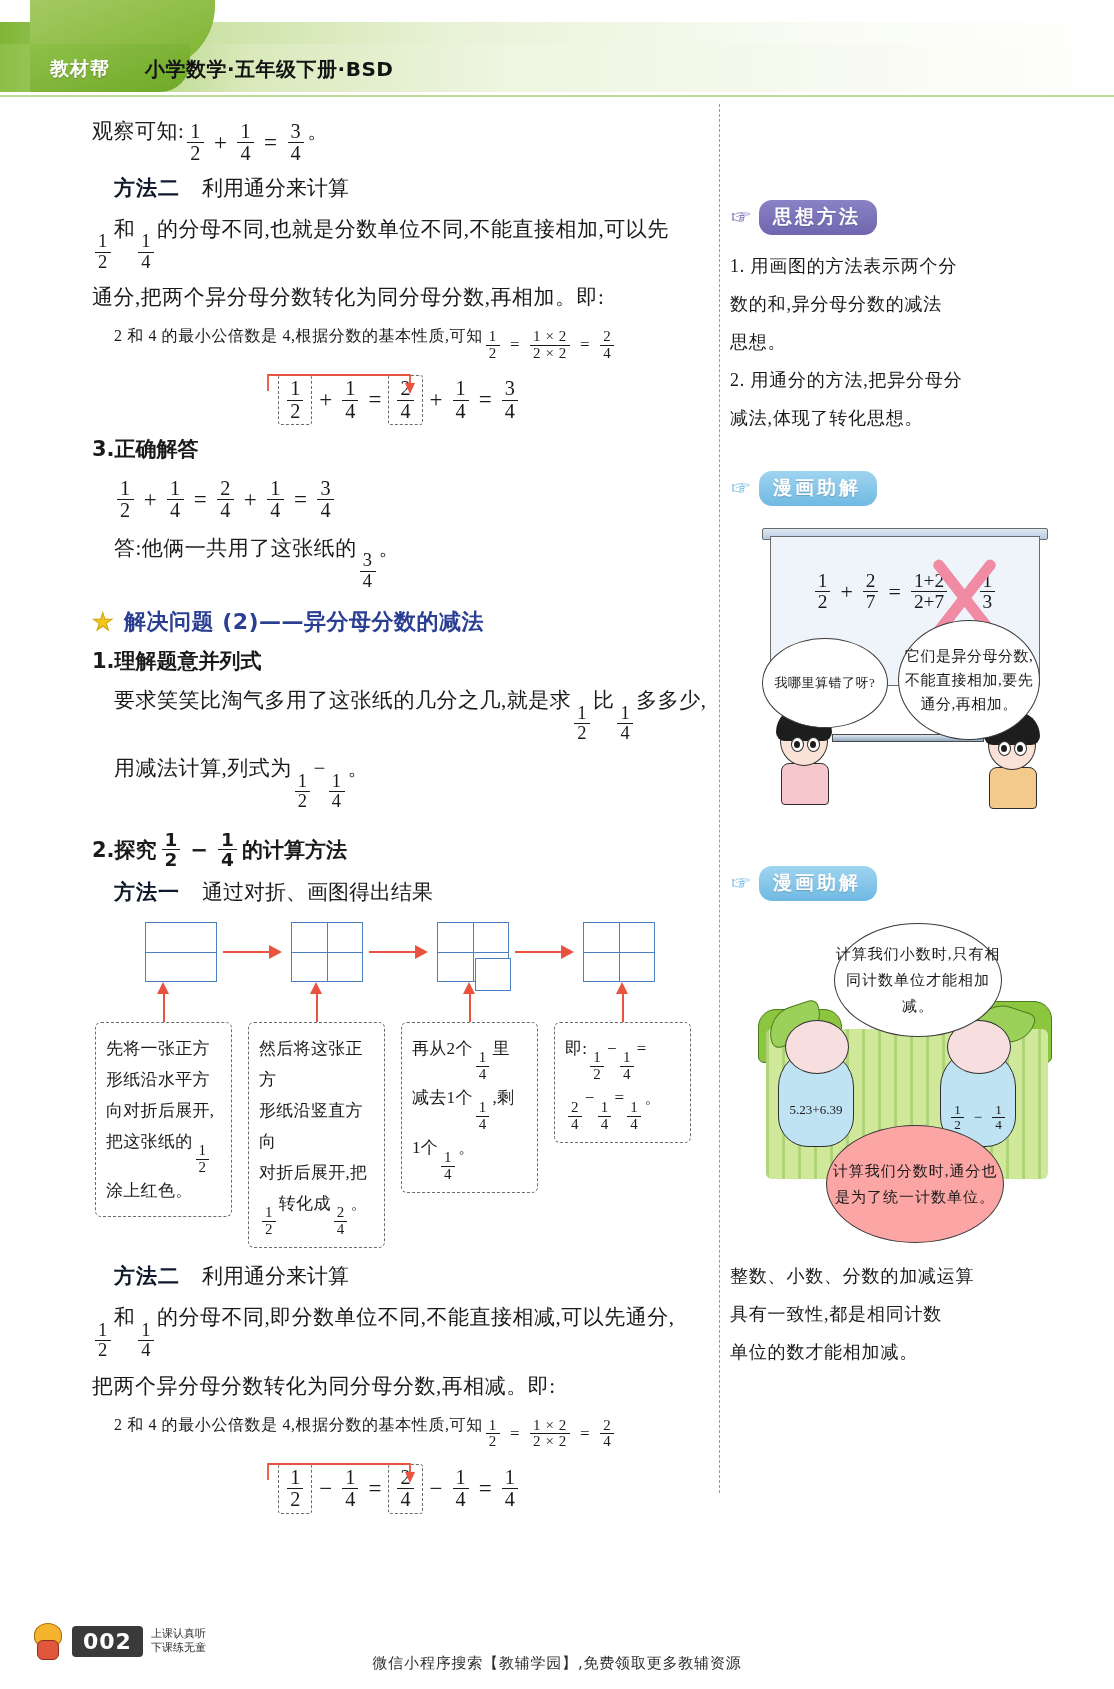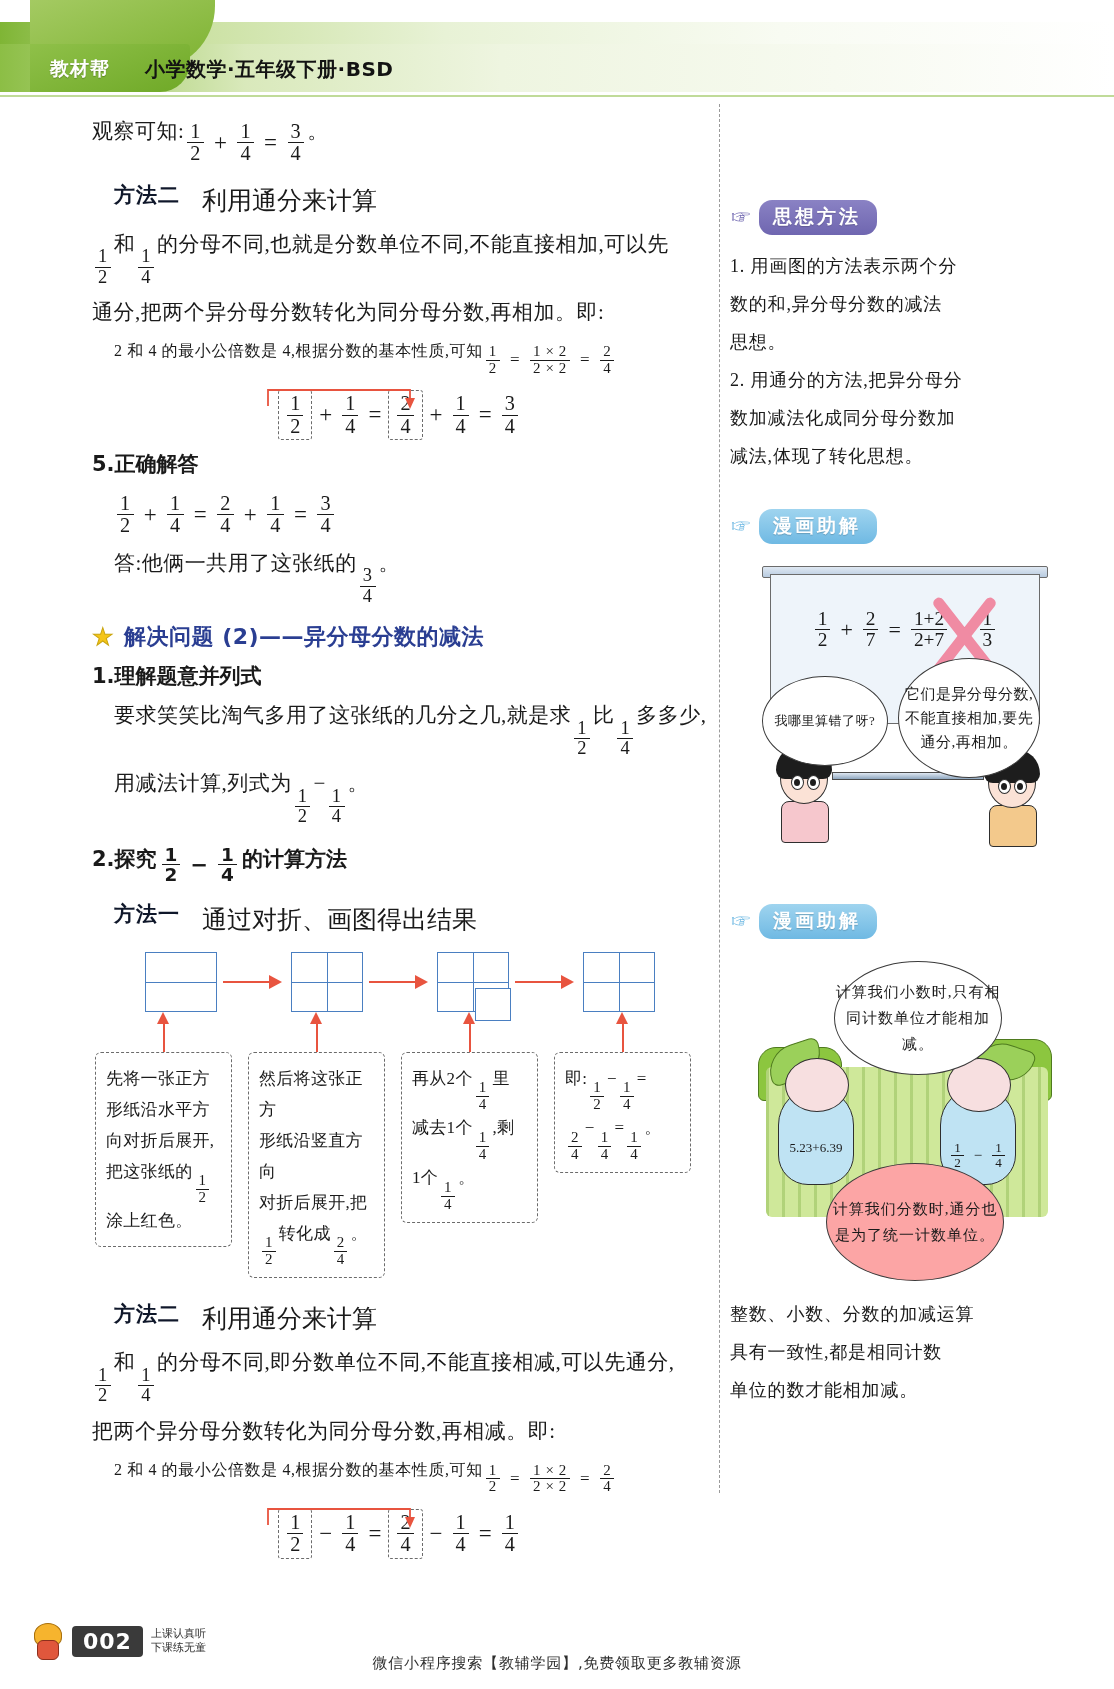--- a/index.html
+++ b/index.html
@@ -50,21 +50,21 @@
   .side{position:absolute;left:730px;top:200px;width:362px;}
 
   
   .p{font-size:21px;line-height:46px;letter-spacing:.5px;margin:0 0 2px 0;}
   .indent{text-indent:0;padding-left:22px;}
   .method-tag{
     color:#0f172a;font-weight:bold;font-size:21px;
     font-family:"DejaVu Sans","Liberation Sans",sans-serif;letter-spacing:1px;
   }
   .method-row{display:flex;align-items:center;gap:22px;margin:8px 0 4px 22px;}
-  .method-text{font-size:25px;margin-top:10px;}
+  .method-text{font-size:21px;}
   .numhead{
     font-size:21px;font-weight:bold;margin:10px 0 2px 0;
     font-family:"DejaVu Sans","Liberation Sans",sans-serif;
   }
   .starhead{
     display:flex;align-items:center;gap:10px;margin:16px 0 6px 0;
     color:#2a3e92;font-weight:bold;font-size:22px;
     font-family:"DejaVu Sans","Liberation Sans",sans-serif;letter-spacing:.5px;
   }
   .star{color:#f5c518;font-size:24px;line-height:1;-webkit-text-stroke:1px #caa50f;}
@@ -288,21 +288,21 @@
       +<span class="frac">
           <span class="n">1</span>
           <span class="d">4</span>
         </span>=<span class="frac">
           <span class="n">3</span>
           <span class="d">4</span>
         </span>
     </span>
   </div>
 
-  <div class="numhead">5.正确解答</div>
+  <div class="numhead">3.正确解答</div>
 
   <div class="p indent">
     <span class="eq"><span class="frac">
           <span class="n">1</span>
           <span class="d">2</span>
         </span>+<span class="frac">
           <span class="n">1</span>
           <span class="d">4</span>
         </span>=<span class="frac">
           <span class="n">2</span>
@@ -342,21 +342,21 @@
   <div class="p indent">
     <span>用减法计算,列式为</span><span class="frac">
         <span class="n">1</span>
         <span class="d">2</span>
       </span>−<span class="frac">
         <span class="n">1</span>
         <span class="d">4</span>
       </span><span>。</span>
   </div>
 
-  <div class="numhead" style="display:flex;align-items:flex-start;margin-top:18px">
+  <div class="numhead" style="display:flex;align-items:center;margin-top:18px">
     <span>2.探究</span>
     <span class="eq" style="font-size:21px;margin:0 2px"><span class="frac">
           <span class="n">1</span>
           <span class="d">2</span>
         </span>−<span class="frac">
           <span class="n">1</span>
           <span class="d">4</span>
         </span></span>
     <span>的计算方法</span>
   </div>
@@ -528,21 +528,20 @@
 
   <div class="tag">
     <span class="hand-purple">☞</span>
     <span class="tag-pill pill-purple">思想方法</span>
   </div>
   <div class="side-body">
     <div>1. 用画图的方法表示两个分</div>
     <div>数的和,异分母分数的减法</div>
     <div>思想。</div>
     <div>2. 用通分的方法,把异分母分</div>
-    <div>数加减法化成同分母分数加</div>
     <div>减法,体现了转化思想。</div>
   </div>
 
   <div class="tag" style="margin-top:34px">
     <span class="hand-blue">☞</span>
     <span class="tag-pill pill-blue">漫画助解</span>
   </div>
 
   
   <div class="comic">

